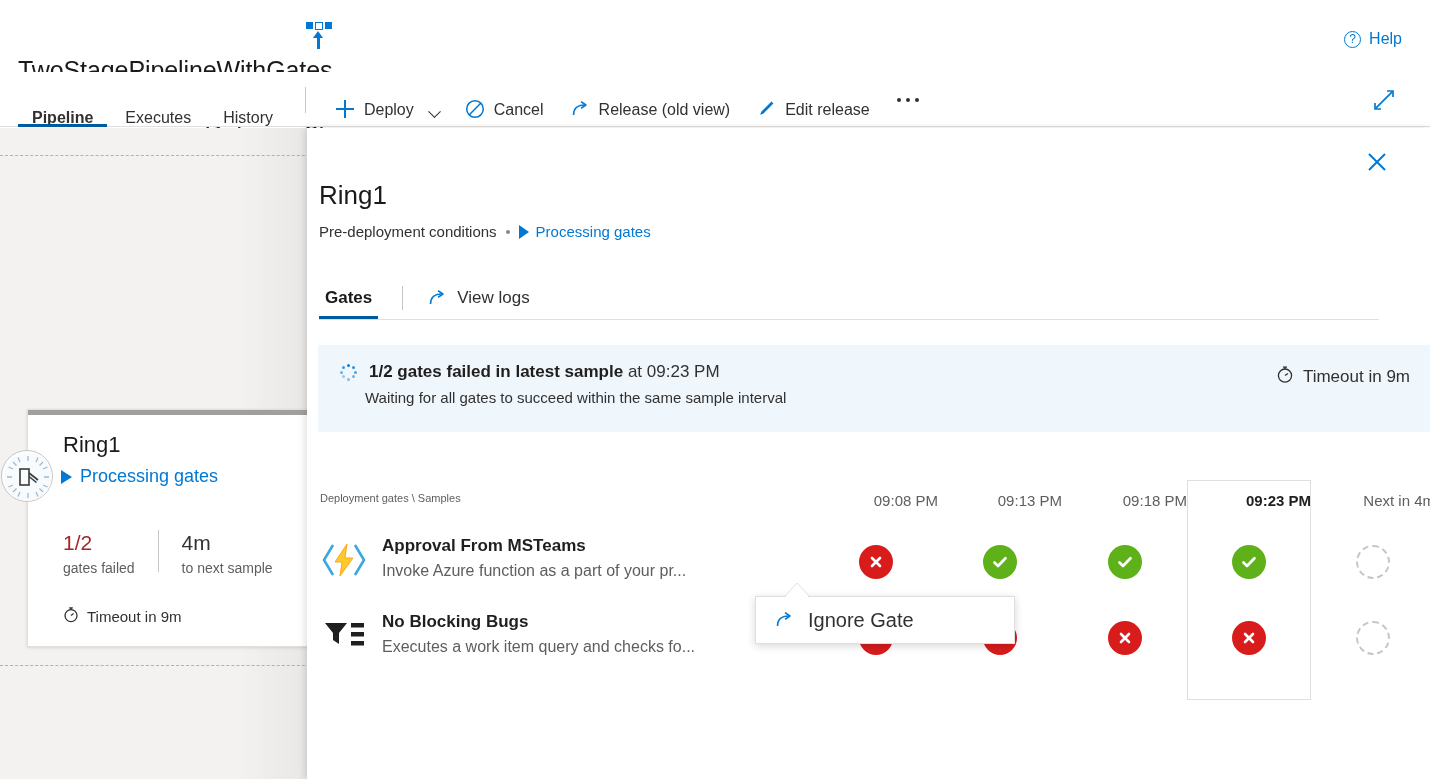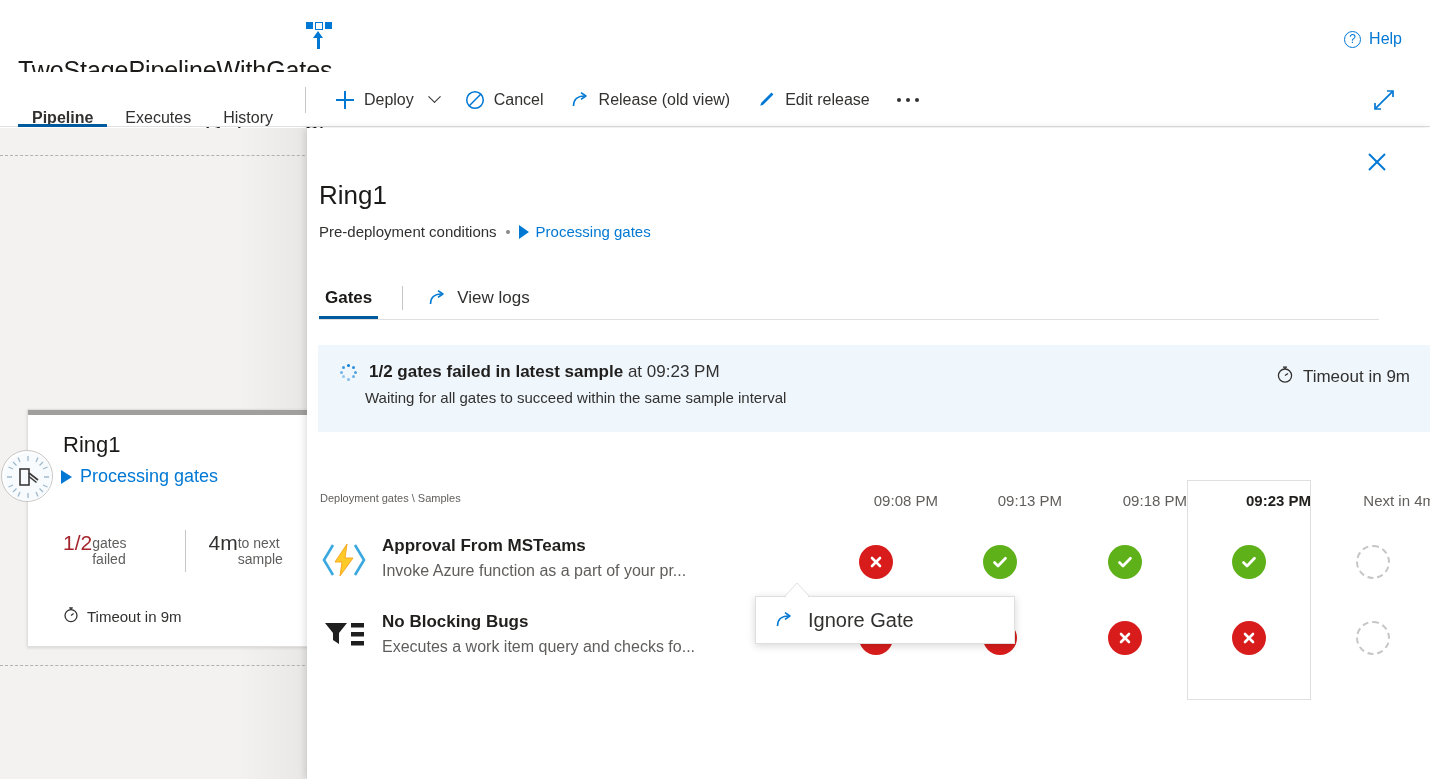--- a/index.html
+++ b/index.html
@@ -35,21 +35,21 @@
 
   
   .cmdbar { position: absolute; left: 0; top: 72px; width: 1430px; height: 55px; background: #fff;
     border-bottom: 1px solid #e1dfdd; }
   .cmd-inner { position: absolute; left: 16px; top: 0; height: 55px; display: flex; align-items: center; gap: 0; }
   .tabitem { font-size: 16px; color: #323130; padding: 0 16px; height: 54px; display: flex; align-items: flex-end;
     cursor: pointer; position: relative; }
   .tabitem.sel { font-weight: bold; }
   .tabitem.sel::after { content: ""; position: absolute; left: 2px; right: 2px; bottom: 0; height: 3px; background: #005a9e; }
   .vdiv { width: 1px; height: 26px; background: #c8c6c4; margin: 0 16px; }
-  .cmdbtn { display: flex; align-items: center; gap: 9px; font-size: 16px; color: #323130;
+  .cmdbtn { display: flex; align-items: flex-end; gap: 9px; font-size: 16px; color: #323130;
     padding: 0 13px; height: 38px; cursor: pointer; }
   .ic { width: 20px; height: 20px; display: inline-flex; align-items: center; justify-content: center;
     color: #0078d4; flex: none; }
   .plus { position: relative; width: 18px; height: 18px; }
   .plus::before, .plus::after { content: ""; position: absolute; background: #0078d4; }
   .plus::before { left: 8px; top: 0; width: 2px; height: 18px; }
   .plus::after { left: 0; top: 8px; width: 18px; height: 2px; }
   .caret { width: 9px; height: 9px; border-right: 1.8px solid #323130; border-bottom: 1.8px solid #323130;
     transform: rotate(45deg) translate(-2px,-2px); }
   .dots3 { display: flex; gap: 5px; align-items: center; padding: 0 14px; cursor: pointer; }
@@ -65,21 +65,21 @@
     background: #fff; border: 1px solid #e1dfdd; box-shadow: 0 1px 3px rgba(0,0,0,.12); }
   .stagecard .topstrip { position: absolute; left: 0; right: 0; top: 0; height: 5px; background: #a19f9d; }
   .gate-badge { position: absolute; left: 1px; top: 322px; width: 52px; height: 52px; border-radius: 50%;
     background: #fff; border: 1px solid #c8c6c4; overflow: hidden; }
   .card-title { position: absolute; left: 35px; top: 22px; font-size: 22px; color: #1b1a19; }
   .card-status { position: absolute; left: 33px; top: 56px; display: flex; align-items: center; gap: 8px;
     color: #0078d4; font-size: 18px; cursor: pointer; }
   .tri { width: 0; height: 0; border-top: 7px solid transparent; border-bottom: 7px solid transparent;
     border-left: 11px solid #0078d4; }
   .stats { position: absolute; left: 35px; top: 120px; display: flex; align-items: flex-start; }
-  .stat { display: flex; }
+  .stat { display: flex; flex-direction: column; }
   .stat .big { font-size: 21px; line-height: 25px; }
   .stat .big.red { color: #a4262c; }
   .stat .big.dark { color: #323130; }
   .stat .sml { font-size: 14px; color: #605e5c; margin-top: 5px; }
   .stat-div { width: 1px; height: 42px; background: #c8c6c4; margin: 0 23px; }
   .card-timeout { position: absolute; left: 35px; top: 196px; display: flex; align-items: center; gap: 8px;
     font-size: 15px; color: #323130; }
 
   
   .panel { position: absolute; left: 307px; top: 128px; width: 1123px; height: 651px; background: #fff;

